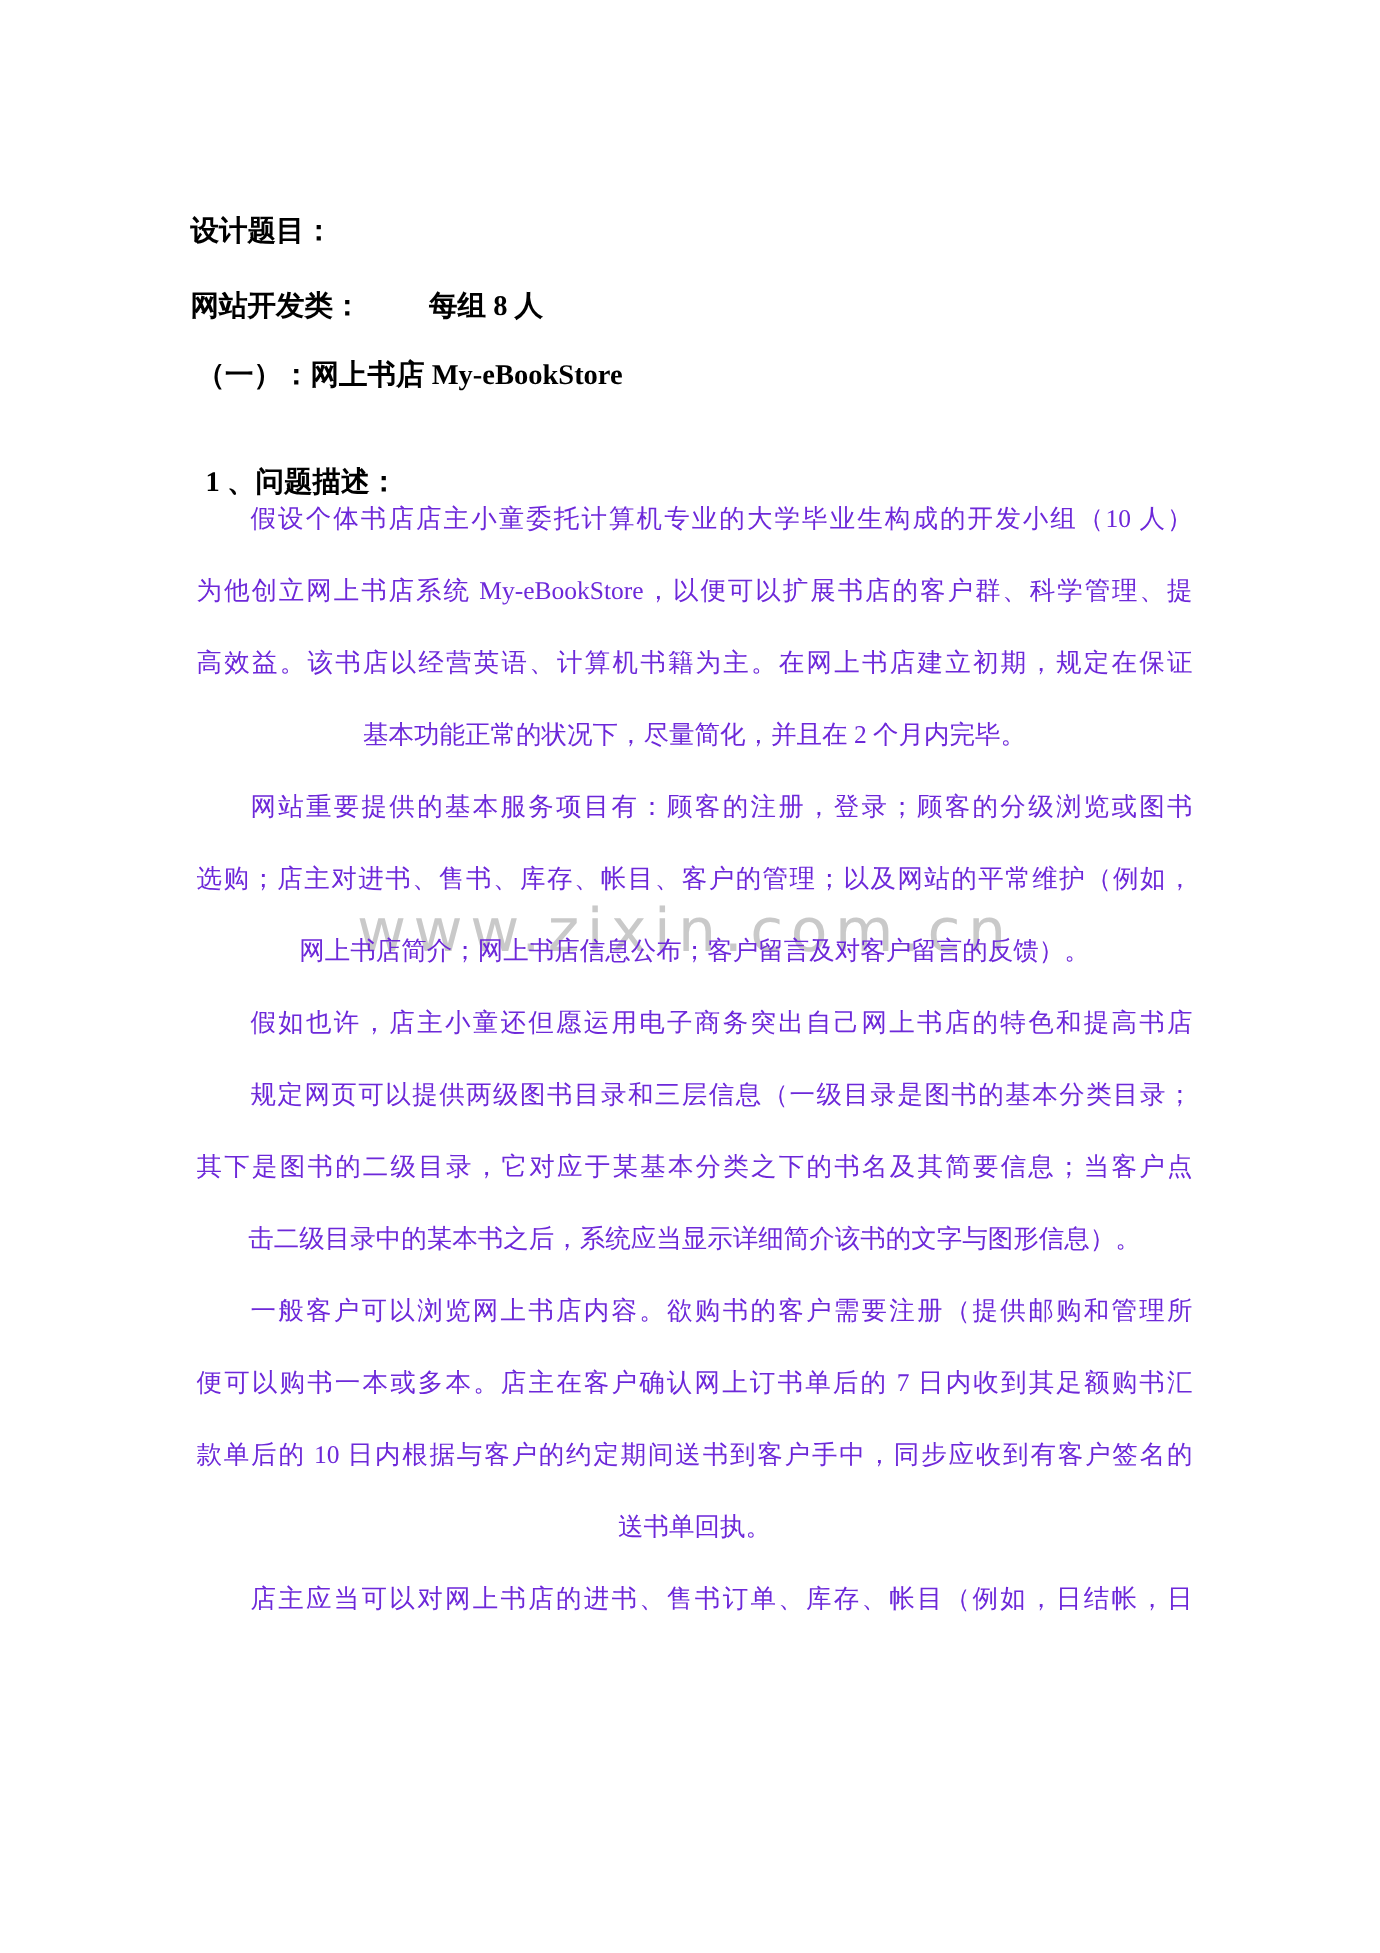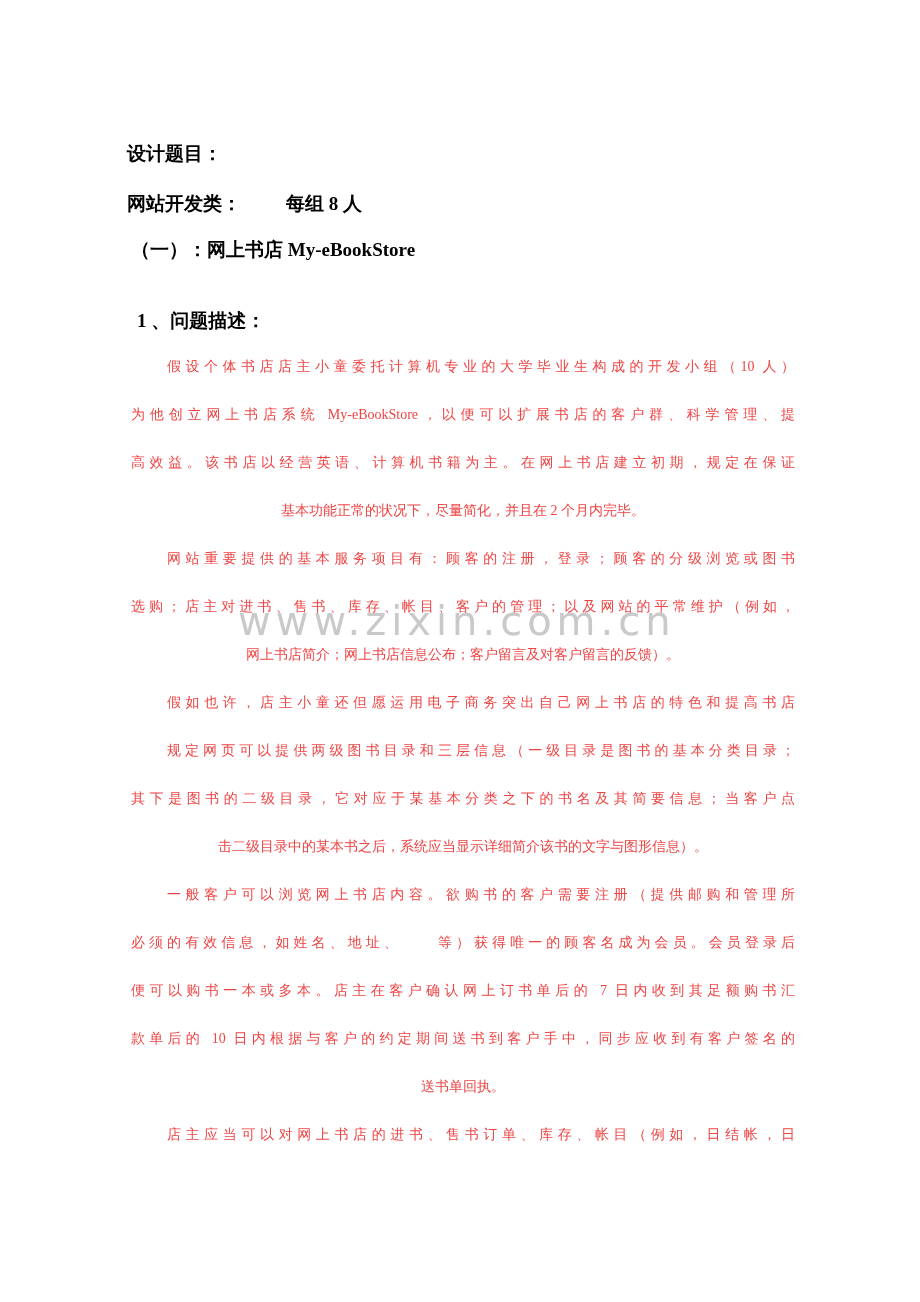--- a/index.html
+++ b/index.html
@@ -33,24 +33,24 @@
     white-space: nowrap;
     color: #000000;
   }
   #h-title    { left: 127px; top: 141px; }
   #h-category { left: 127px; top: 191px; }
   #h-section  { left: 131px; top: 237px; }
   #h-problem  { left: 137px; top: 308px; }
   .h-spacer { display: inline-block; width: 45px; }
   .body-text {
     position: absolute;
-    left: 131px; top: 343px;
+    left: 131px; top: 322px;
     width: 664px;
-    font-size: 14px;
-    color: #ef4444;
+    font-size: 17px;
+    color: #6d28d9;
   }
   .line {
     height: 48px;
     line-height: 48px;
     overflow: hidden;
     text-align: center;
   }
   .line.justify {
     text-align: justify;
     text-align-last: justify;
@@ -80,20 +80,19 @@
       <div class="line justify">高效益。该书店以经营英语、计算机书籍为主。在网上书店建立初期，规定在保证</div>
       <div class="line">基本功能正常的状况下，尽量简化，并且在 2 个月内完毕。</div>
       <div class="line justify indent">网站重要提供的基本服务项目有：顾客的注册，登录；顾客的分级浏览或图书</div>
       <div class="line justify">选购；店主对进书、售书、库存、帐目、客户的管理；以及网站的平常维护（例如，</div>
       <div class="line">网上书店简介；网上书店信息公布；客户留言及对客户留言的反馈）。</div>
       <div class="line justify indent">假如也许，店主小童还但愿运用电子商务突出自己网上书店的特色和提高书店</div>
       <div class="line justify indent">规定网页可以提供两级图书目录和三层信息（一级目录是图书的基本分类目录；</div>
       <div class="line justify">其下是图书的二级目录，它对应于某基本分类之下的书名及其简要信息；当客户点</div>
       <div class="line">击二级目录中的某本书之后，系统应当显示详细简介该书的文字与图形信息）。</div>
       <div class="line justify indent">一般客户可以浏览网上书店内容。欲购书的客户需要注册（提供邮购和管理所</div>
-      <div class="line justify">必须的有效信息，如姓名、地址、　　等）获得唯一的顾客名成为会员。会员登录后</div>
       <div class="line justify">便可以购书一本或多本。店主在客户确认网上订书单后的 7 日内收到其足额购书汇</div>
       <div class="line justify">款单后的 10 日内根据与客户的约定期间送书到客户手中，同步应收到有客户签名的</div>
       <div class="line">送书单回执。</div>
       <div class="line justify indent">店主应当可以对网上书店的进书、售书订单、库存、帐目（例如，日结帐，日</div>
     </div>
 
 </div>
 
 </body></html>

